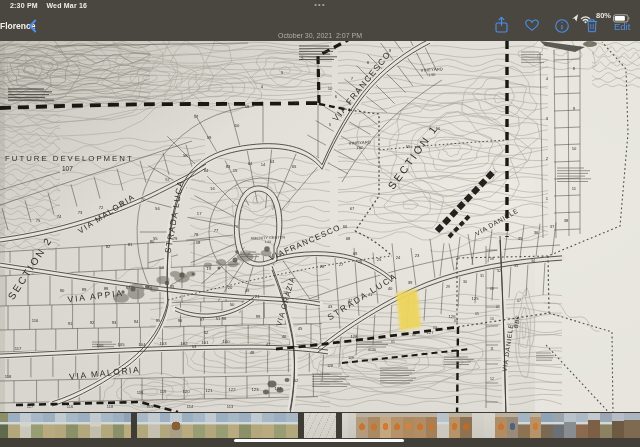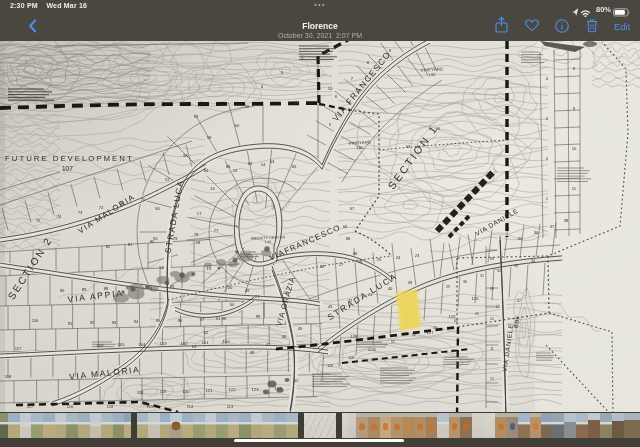--- a/index.html
+++ b/index.html
@@ -4,35 +4,35 @@
 *{margin:0;padding:0;box-sizing:border-box}
 body{width:640px;height:447px;overflow:hidden;font-family:"Liberation Sans",sans-serif;background:#454239;-webkit-font-smoothing:antialiased}
 .stage{position:relative;width:640px;height:447px;background:#44413a}
 .hdr{position:absolute;left:0;top:0;width:640px;height:41px;background:#4a4740}
 </style></head>
 <body>
 <div class="stage">
 <div class="hdr">
   <div style="position:absolute;left:10px;top:1.5px;font-size:7px;font-weight:600;color:#efeeeb;letter-spacing:.2px">2:30 PM&nbsp;&nbsp;&nbsp;&nbsp;<span>Wed Mar 16</span></div>
   <div style="position:absolute;left:0;right:0;top:0px;text-align:center;font-size:7.5px;color:#a8a6a1;letter-spacing:1.2px">•••</div>
-  <div style="position:absolute;right:8px;top:4px;width:62px;height:11px">
+  <div style="position:absolute;right:8px;top:10px;width:62px;height:11px">
     <svg width="62" height="11" viewBox="0 0 62 11">
       <path d="M2.2,5.8 L8.2,1.2 L6.4,8.6 L4.6,5.6 Z" fill="#e8e7e4"></path>
       <g fill="none" stroke="#e8e7e4" stroke-linecap="round">
         <path d="M11.4,5.6 a5.8 5.8 0 0 1 8.2 0" stroke-width="1.3"></path>
         <path d="M13.2,7.5 a3.2 3.2 0 0 1 4.6 0" stroke-width="1.3"></path>
       </g>
       <circle cx="15.5" cy="9.3" r="1.05" fill="#e8e7e4"></circle>
       <rect x="43.5" y="1.8" width="14.5" height="7.2" rx="2" fill="none" stroke="#b9b7b2" stroke-width="0.9"></rect>
       <rect x="44.7" y="3.0" width="10.2" height="4.8" rx="1" fill="#fdfdfc"></rect>
       <path d="M58.8,4.0 q1.6 1.4 0 2.8 Z" fill="#b9b7b2"></path>
     </svg>
     <span style="position:absolute;right:21px;top:0.5px;font-size:15px;font-weight:600;color:#e8e7e4;transform:scale(0.5);transform-origin:right top">80%</span>
   </div>
-  <div style="position:absolute;left:0;right:0;top:20.5px;text-align:center;font-size:8.5px;font-weight:600;color:#f4f3f0">Florence</div>
+  <div style="position:absolute;left:0;right:0;top:20.5px;text-align:left;font-size:8.5px;font-weight:600;color:#f4f3f0">Florence</div>
   <div style="position:absolute;left:0;right:0;top:31.5px;text-align:center;font-size:7px;color:#b1afa9">October 30, 2021&nbsp; 2:07 PM</div>
   <svg width="9" height="14" viewBox="0 0 9 14" style="position:absolute;left:28px;top:19px">
     <path d="M7.2,1.5 L2.2,7 L7.2,12.5" fill="none" stroke="#4b90ee" stroke-width="2" stroke-linecap="round" stroke-linejoin="round"></path>
   </svg>
   <svg width="140" height="20" viewBox="0 0 140 20" style="position:absolute;right:5px;top:16px">
     <g fill="none" stroke="#4b90ee" stroke-width="1.1">
       <rect x="1" y="7" width="11" height="9" rx="1.5"></rect>
       <line x1="6.5" y1="1.5" x2="6.5" y2="10"></line>
       <path d="M3.8,4.2 L6.5,1.4 L9.2,4.2"></path>
       <path d="M37,6.2 c-1.5,-3.4 -6.3,-2.6 -6.3,0.9 c0,2.6 3.4,5 6.3,7.2 c2.9,-2.2 6.3,-4.6 6.3,-7.2 c0,-3.5 -4.8,-4.3 -6.3,-0.9 Z"></path>

